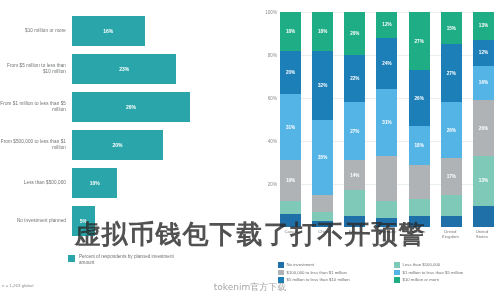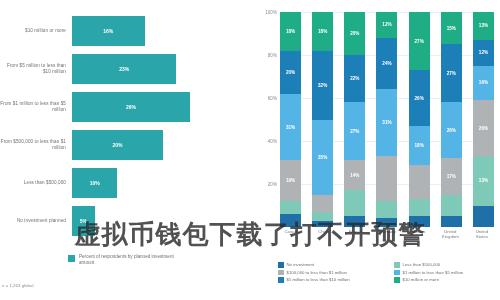--- a/index.html
+++ b/index.html
@@ -288,13 +288,14 @@
           <span>$5 million to less than $10 million</span>
         </div>
         <div class="sc-li">
           <i style="background: rgb(31, 173, 134);"></i>
           <span>$10 million or more</span>
         </div>
       </div>
   </div>
 
   <div class="wm">虚拟币钱包下载了打不开预警</div>
+  <div class="wm2">tokenim官方下载</div>
 </div>
 
 </body></html>

